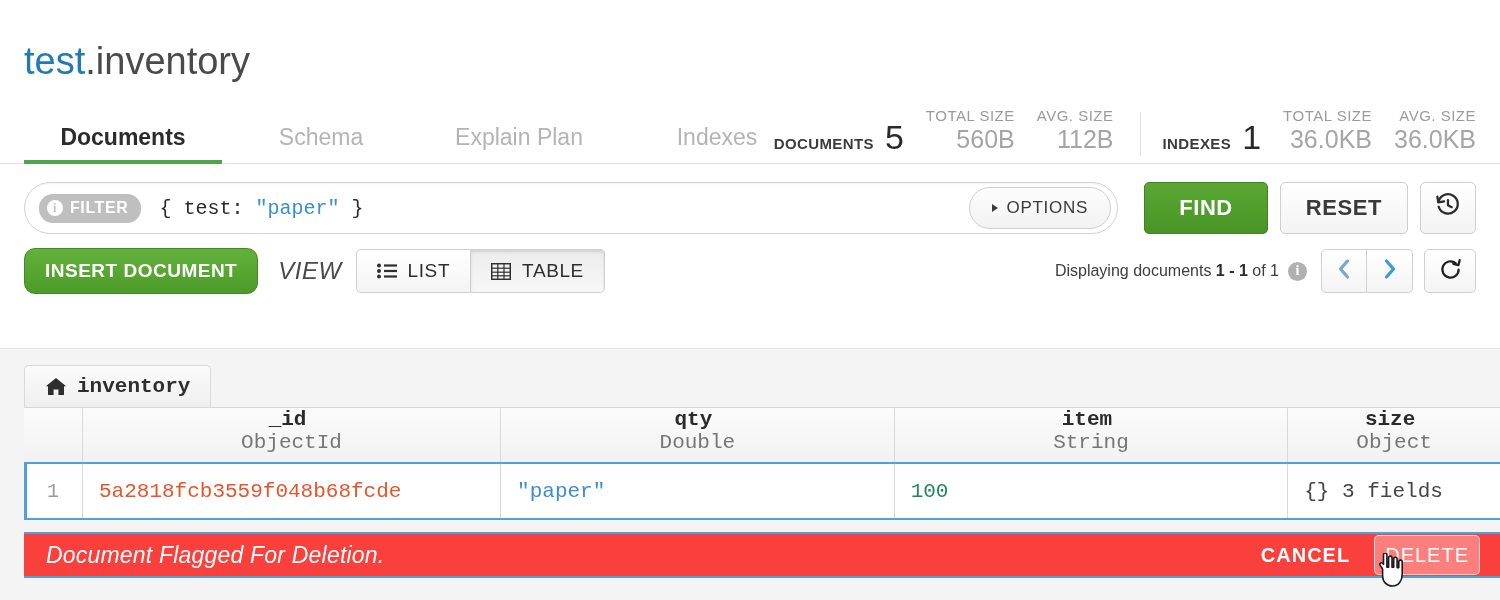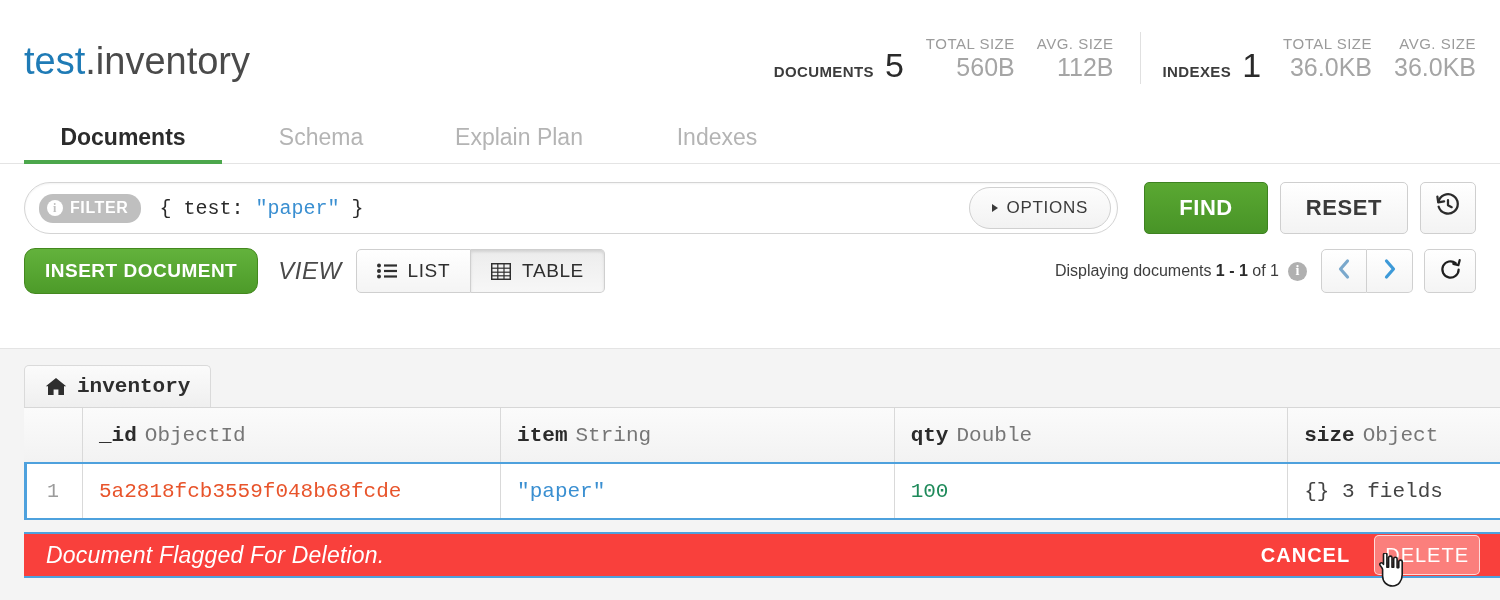--- a/index.html
+++ b/index.html
@@ -22,20 +22,21 @@
   }
 
   
   .header {
     position: relative;
     height: 106px;
     padding: 0 24px;
     box-sizing: border-box;
     display: flex;
     align-items: flex-start;
+    flex-direction: column;
   }
   .coll-title {
     font-size: 38px;
     line-height: 38px;
     color: #4a4a4a;
     margin-top: 42px;
     white-space: nowrap;
     font-weight: 400;
   }
   .coll-title .db {
@@ -397,21 +398,21 @@
     border-right: 1px solid #d9d9d9;
     padding: 0 16px;
     overflow: hidden;
     white-space: nowrap;
   }
   .c-num   { width: 60px;  justify-content: center; padding: 0; }
   .c-id    { width: 425px; }
   .c-item  { width: 400px; }
   .c-qty   { width: 400px; }
   .c-size  { width: 215px; border-right: none; }
-  .grid-head .cell { color: #767676; }
+  .grid-head .cell { color: #767676; flex-direction: column; }
   .grid-head .cell b { color: #2b2b2b; margin-right: 8px; font-weight: bold; }
   .grid-row {
     display: flex;
     height: 54px;
     background: #ffffff;
     border-top: 2px solid #4ea1dd;
     border-bottom: 2px solid #4ea1dd;
     box-sizing: content-box;
     position: relative;
   }
@@ -648,27 +649,27 @@
     </div>
 
     <div class="grid">
 
       <div class="grid-head">
         <div class="cell c-num"></div>
         <div class="cell c-id">
           <b>_id</b>
             <span>ObjectId</span>
         </div>
+        <div class="cell c-qty">
+          <b>qty</b>
+            <span>Double</span>
+        </div>
         <div class="cell c-item">
           <b>item</b>
             <span>String</span>
-        </div>
-        <div class="cell c-qty">
-          <b>qty</b>
-            <span>Double</span>
         </div>
         <div class="cell c-size">
           <b>size</b>
             <span>Object</span>
         </div>
       </div>
 
       <div class="grid-row">
         <div class="row-left-mark"></div>
         <div class="cell c-num">1</div>

